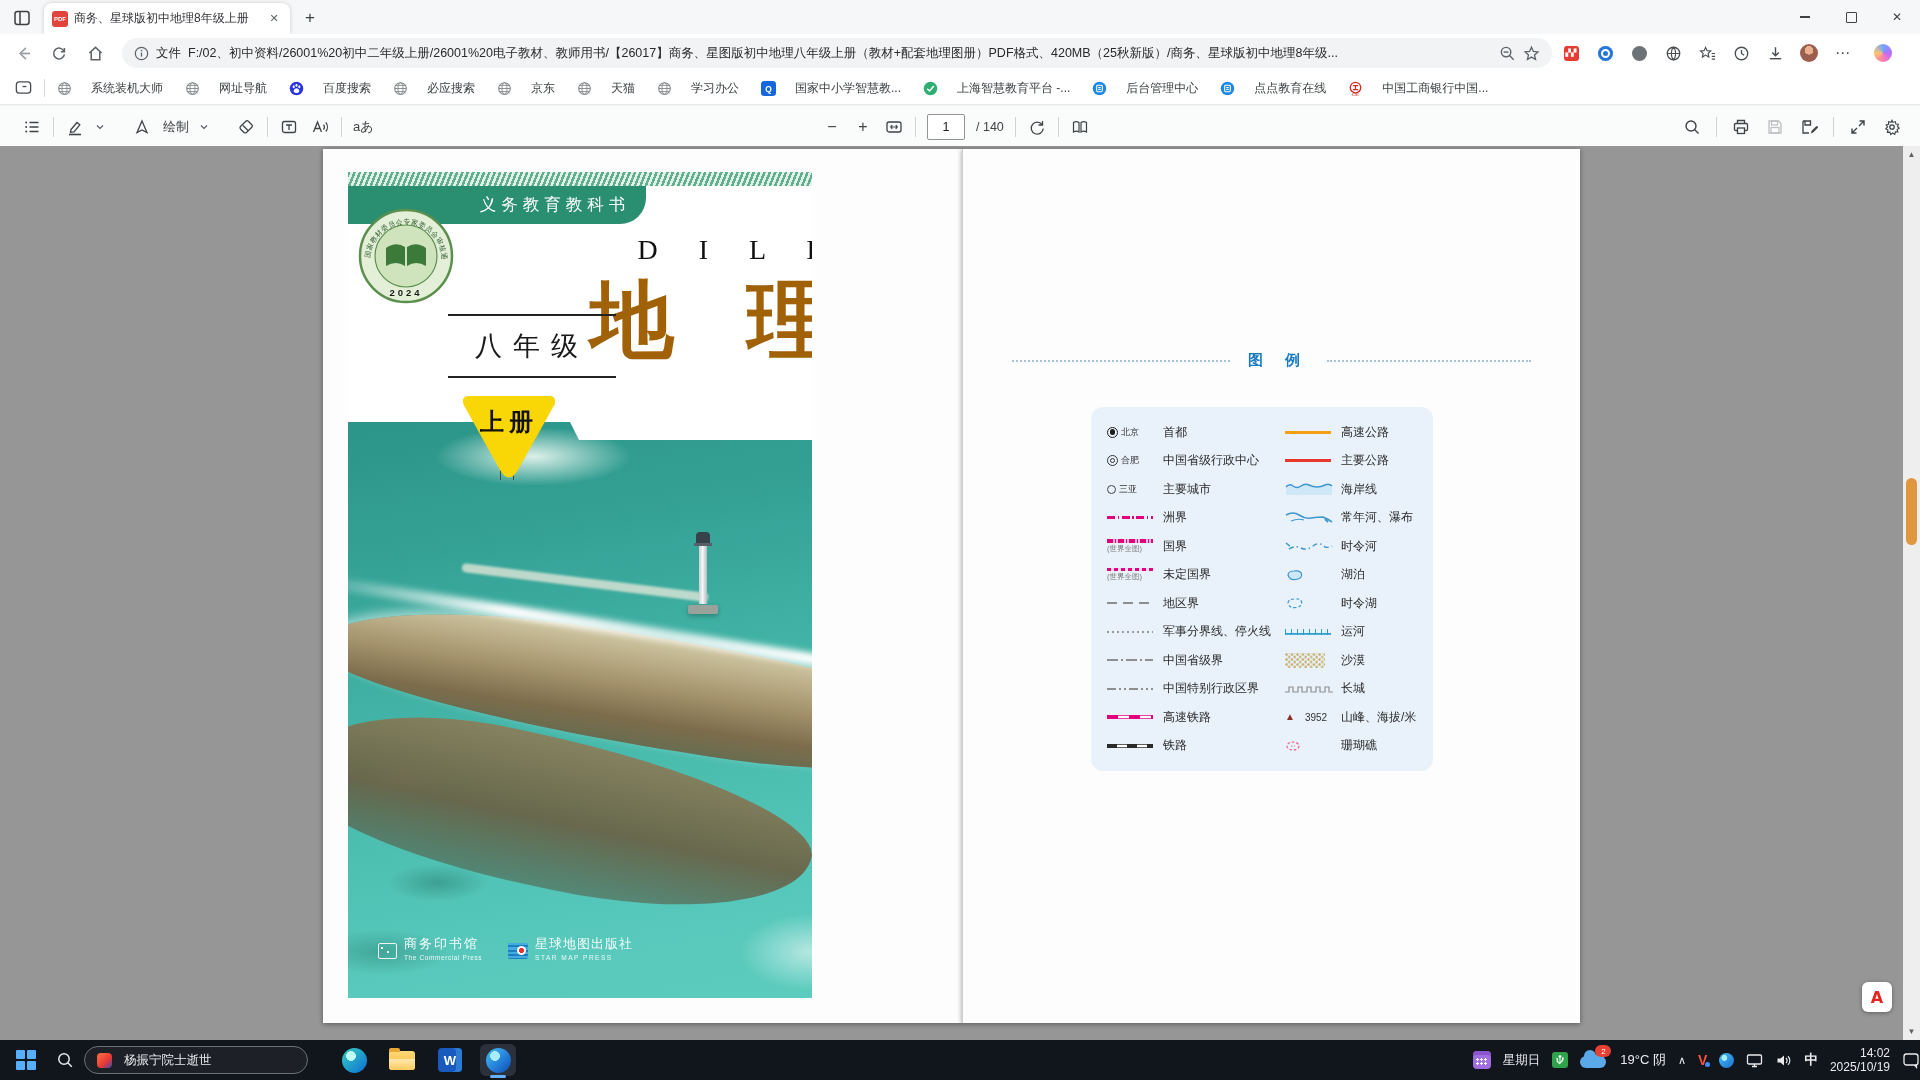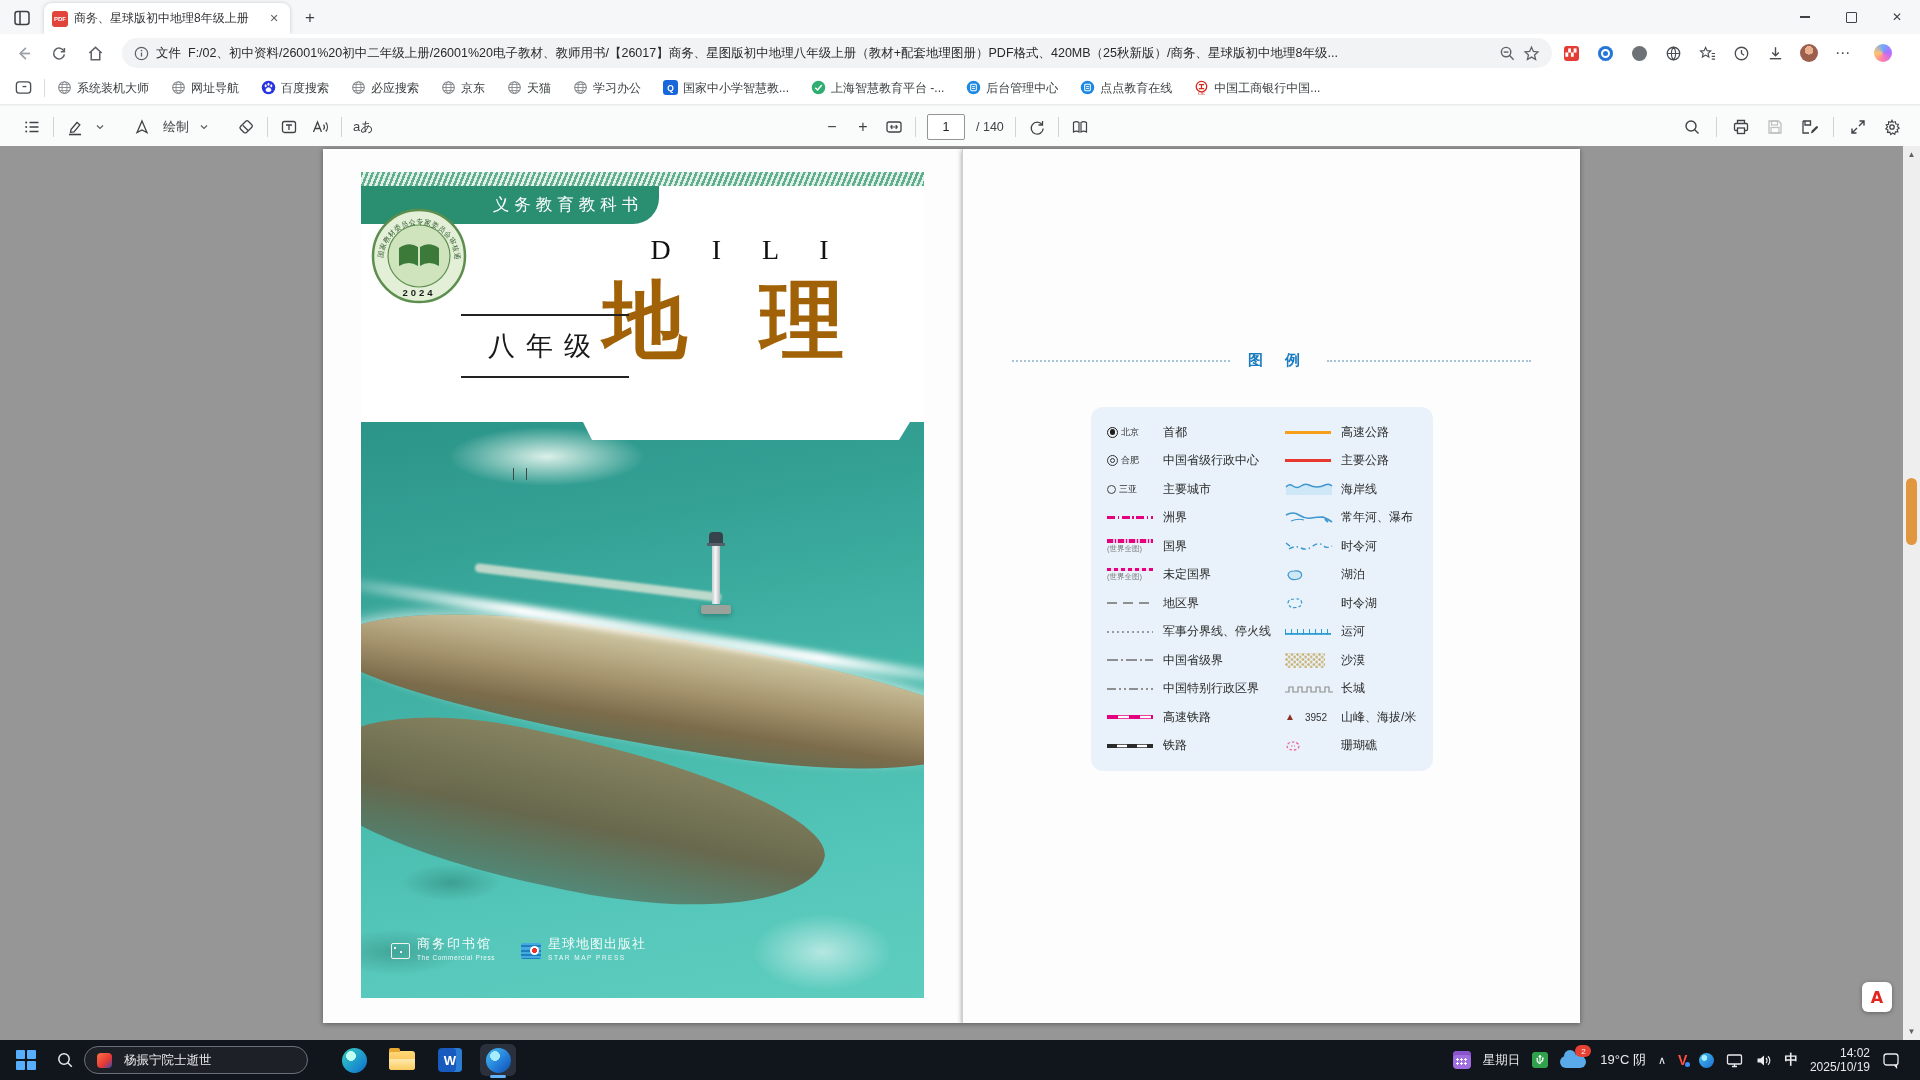--- a/index.html
+++ b/index.html
@@ -40,21 +40,21 @@
   .ext-gray{width:15px;height:15px;border-radius:50%;background:#6d7276}
   .avatar{width:18px;height:18px;border-radius:50%;background:radial-gradient(circle at 50% 35%,#e8b08e 0 28%,#9c5f4e 30% 100%)}
   .copilot{width:18px;height:18px;border-radius:50%;background:conic-gradient(#6ea8ff,#b86cff,#ff7bae,#ffc46b,#6ea8ff)}
 
   
   .bmbar{position:absolute;top:72px;left:0;right:0;height:32px;background:#fff;border-bottom:1px solid #ebebeb;
        display:flex;align-items:center}
   .bm-toggle{width:20px;height:20px;margin-left:14px;color:#4a4d51}
   .bm-div{width:1px;height:18px;background:#d8dadc;margin:0 12px 0 10px}
   .bm-list{display:flex;align-items:center;gap:22px}
-  .bm{display:flex;align-items:flex-start;gap:5px;cursor:default}
+  .bm{display:flex;align-items:center;gap:19px;cursor:default}
   .bm-l{font-size:12px;color:#3c4043;white-space:nowrap}
   .bi{width:15px;height:15px;flex:none}
 
   
   .pdfbar{position:absolute;top:105px;left:0;right:0;height:41px;background:#fafbfb;border-bottom:1px solid #d9d9d9;border-top:1px solid #f0f0f0}
   .pdf-left{position:absolute;left:22px;top:0;height:41px;display:flex;align-items:center;gap:11px}
   .pdf-center{position:absolute;left:822px;top:0;height:41px;display:flex;align-items:center;gap:11px}
   .pdf-right{position:absolute;right:18px;top:0;height:41px;display:flex;align-items:center;gap:14px}
   .tb-ic{width:20px;height:20px;display:flex;align-items:center;justify-content:center;color:#3f4346}
   .tb-div{width:1px;height:20px;background:#d2d2d2}
@@ -65,21 +65,21 @@
   .page-total{font-size:12.5px;color:#3f4346}
   .disabled{opacity:.32}
 
   
   .content{position:absolute;top:146px;left:0;right:0;height:894px;background:#969696;overflow:hidden}
   .page{position:absolute;top:3px;height:874px;background:#fdfdfd;box-shadow:0 1px 5px rgba(0,0,0,.4)}
   .page-left{left:323px;width:639px}
   .page-right{left:962px;width:618px;border-left:1px solid #cfcfcf;box-sizing:border-box}
 
   
-  .art{position:absolute;left:38px;top:23px;width:563px;height:826px;background:#fff;overflow:hidden}
+  .art{position:absolute;left:25px;top:23px;width:464px;height:826px;background:#fff;overflow:hidden}
   .photo{position:absolute;left:0;top:250px;width:563px;height:576px;overflow:hidden;background:
      radial-gradient(140px 42px at 33% 6%, rgba(238,249,242,.9), rgba(238,249,242,0) 70%),
      radial-gradient(100px 55px at 82% 92%, rgba(255,255,255,.55), rgba(255,255,255,0) 70%),
      radial-gradient(70px 26px at 10% 62%, rgba(255,255,255,.22), transparent 70%),
      radial-gradient(70px 26px at 16% 80%, rgba(16,78,68,.30), transparent 72%),
      radial-gradient(95px 32px at 6% 92%, rgba(16,78,68,.28), transparent 72%),
      linear-gradient(170deg,#2c9489 0%,#35a296 22%,#3fb0a3 40%,#49bcae 58%,#55c7ba 78%,#5ecdbf 100%)}
   .reef{position:absolute;left:-6%;top:37%;width:116%;height:110px;transform:rotate(9deg);
      background:linear-gradient(180deg,rgba(216,202,164,.95),#a5946d 45%,#7c6c4b 78%,rgba(110,95,64,.85));
      border-radius:45% 55% 40% 60%/60% 40% 55% 45%;box-shadow:0 -5px 12px rgba(255,255,255,.55)}
@@ -188,21 +188,21 @@
   .appslot.active::before{content:"";position:absolute;inset:4px 6px;background:#2b313c;border-radius:6px}
   .appslot.active::after{content:"";position:absolute;bottom:2px;left:16px;width:16px;height:3px;border-radius:2px;background:#66b2ff}
   .edge-ic{width:25px;height:25px;border-radius:50%;position:relative;z-index:1;
      background:radial-gradient(circle at 36% 32%,#a8ecff 0 20%,transparent 22%),linear-gradient(135deg,#45c0f5,#1d6fd0 70%,#114a9e)}
   .edge-teal{background:radial-gradient(circle at 36% 32%,#c2fff3 0 20%,transparent 22%),linear-gradient(135deg,#35cfc0,#1787d0 75%,#0f5fa8)}
   .fold{width:26px;height:19px;position:relative;border-radius:2px 3px 3px 3px;background:linear-gradient(#ffd97a,#f9b63c);z-index:1}
   .fold::before{content:"";position:absolute;left:0;top:-3px;width:11px;height:4px;background:#e9a832;border-radius:2px 2px 0 0}
   .fold::after{content:"";position:absolute;left:0;bottom:0;width:26px;height:11px;background:linear-gradient(#ffe9ad,#fccb5e);border-radius:0 0 3px 3px}
   .word-ic{width:24px;height:24px;border-radius:4px;background:#185abd;color:#fff;display:flex;align-items:center;justify-content:center;
      font-weight:bold;font-size:13px;z-index:1;box-shadow:inset -6px 0 0 #2b7cd3}
-  .tray{position:absolute;right:0;top:0;height:40px;display:flex;align-items:center;gap:12px;padding-right:20px}
+  .tray{position:absolute;right:0;top:0;height:40px;display:flex;align-items:center;gap:12px;padding-right:0}
   .cal{width:18px;height:18px;border-radius:4px;background:#a06ee0;box-shadow:inset 0 4px 0 #8a55cc;position:relative}
   .cal::after{content:"";position:absolute;left:3px;top:7px;width:12px;height:8px;
      background:radial-gradient(circle at 1.5px 1.5px,#fff 1px,transparent 1.3px) 0 0/4px 4px}
   .day{font-size:12.5px}
   .usb{width:16px;height:16px}
   .cloudwrap{position:relative;width:28px;height:18px}
   .cloud{position:absolute;left:0;bottom:1px;width:26px;height:12px;background:#5aa9e8;border-radius:7px}
   .cloud::before{content:"";position:absolute;left:4px;top:-6px;width:12px;height:12px;border-radius:50%;background:#5aa9e8}
   .cloud::after{content:"";position:absolute;right:2px;top:-3px;width:9px;height:9px;border-radius:50%;background:#5aa9e8}
   .wbadge{position:absolute;right:-3px;top:-6px;min-width:12px;height:12px;border-radius:6px;background:#e74133;color:#fff;
@@ -586,20 +586,26 @@
           <path id="arcT" d="M12 52 a36 36 0 0 1 72 0" fill="none"></path>
           <text font-size="7" fill="#2e5c2e" letter-spacing="0.4">
             <textPath href="#arcT" startOffset="2">国家教材委员会专家委员会审核通过</textPath>
           </text>
           <text x="48" y="88" font-size="9.5" font-weight="bold" fill="#1a1a1a" text-anchor="middle" letter-spacing="3">2024</text>
         </svg>
       </div>
       <div class="pinyin">D I L I</div>
       <div class="cover-title">地 理</div>
       <div class="grade">八年级</div>
+      <div class="vol">
+        <svg viewBox="0 0 98 88" width="98" height="88">
+          <path d="M9 2 H89 Q97 2 94.5 10.5 L58 76 Q49 91 40 76 L3.5 10.5 Q1 2 9 2 Z" fill="#f9d606"></path>
+          <text x="49" y="36" font-size="24" font-weight="bold" fill="#111" text-anchor="middle" letter-spacing="5" font-family="'Liberation Serif','DejaVu Serif',serif">上册</text>
+        </svg>
+      </div>
       <div class="pubs">
         <div class="pub">
           <span class="pub1-logo"></span>
           <span style="display:flex;flex-direction:column;line-height:13px">
             <span class="pub-cn">商务印书馆</span>
             <span class="pub-en">The Commercial Press</span>
           </span>
         </div>
         <div class="pub">
           <span class="pub2-logo"></span>

